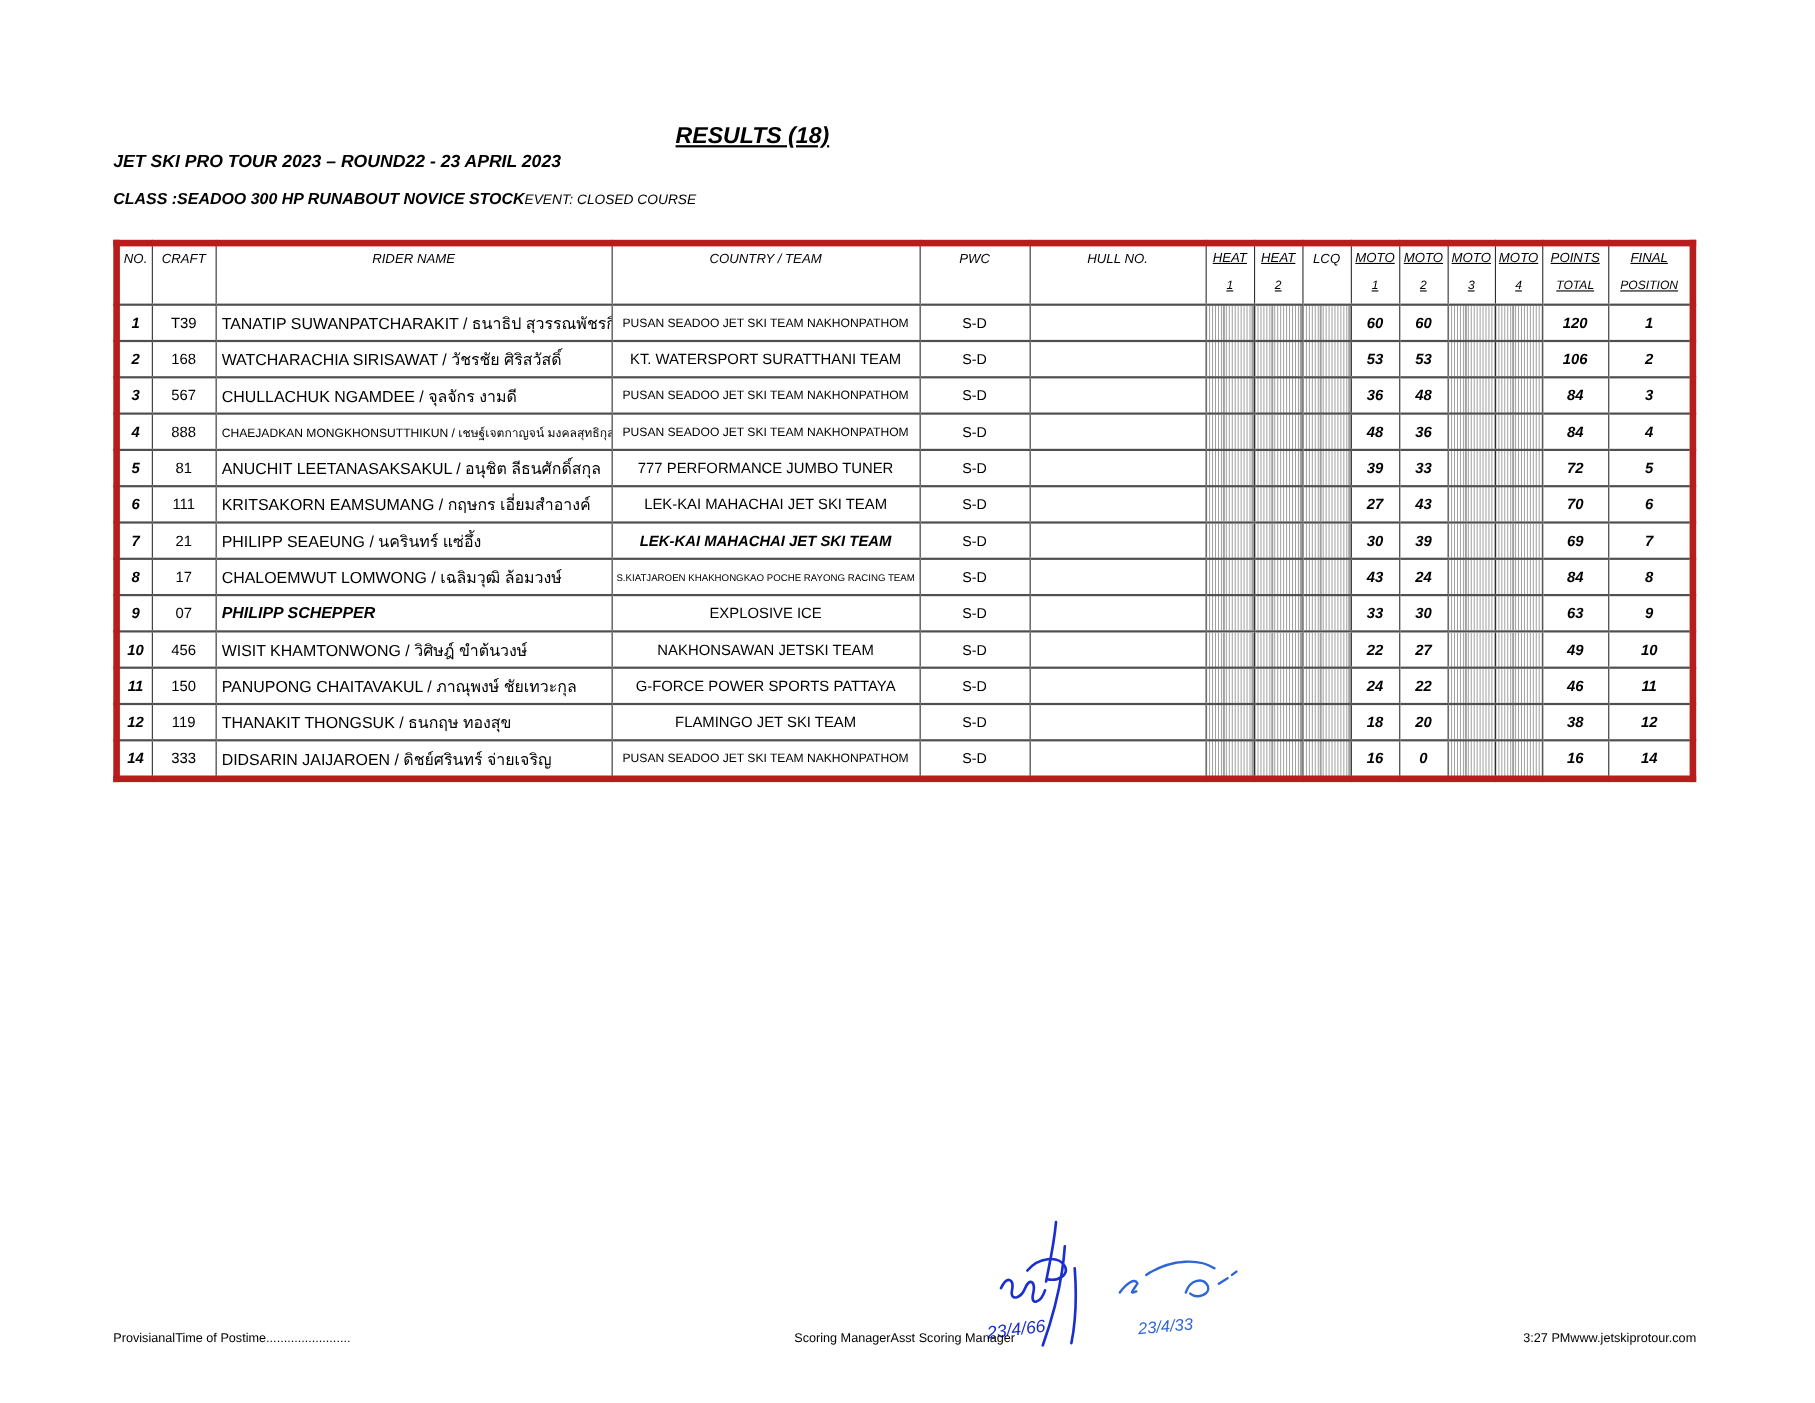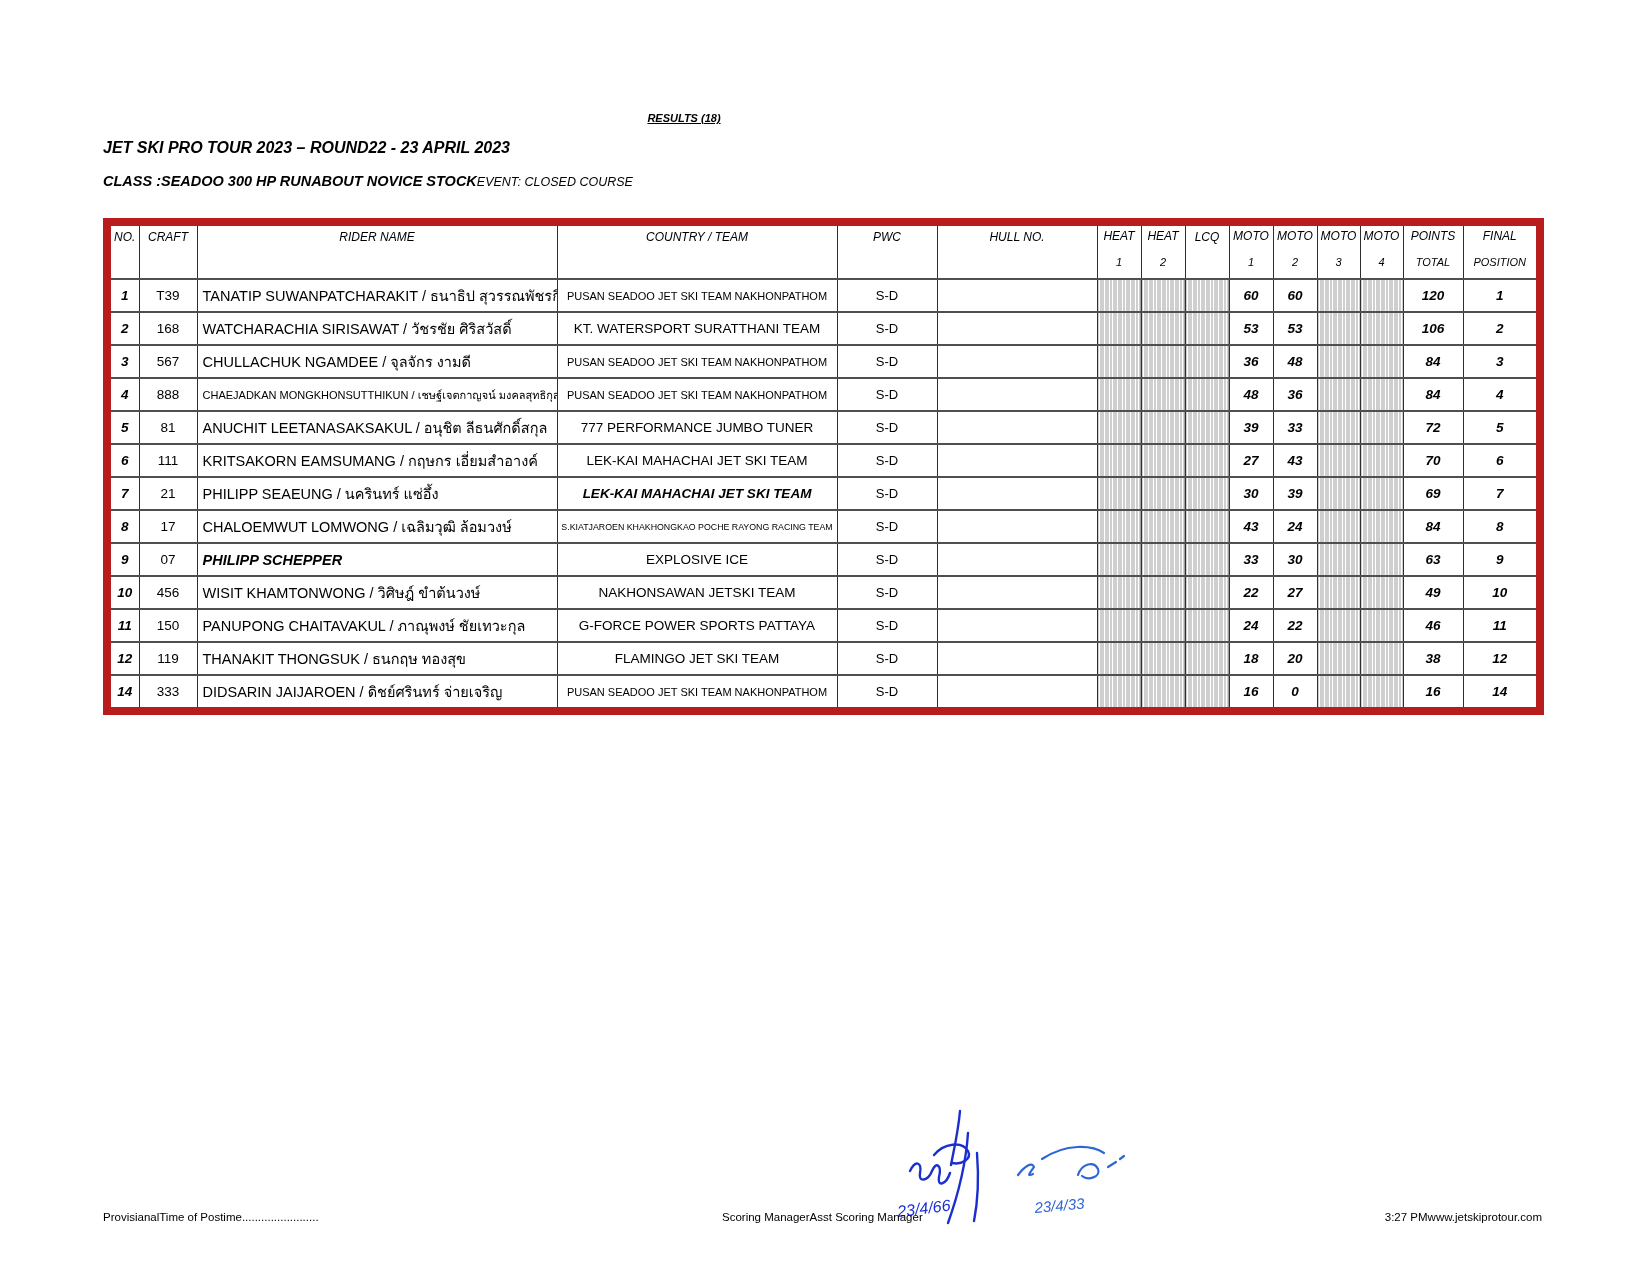--- a/index.html
+++ b/index.html
@@ -3,45 +3,45 @@
 <meta charset="utf-8">
 <style>
   html,body{margin:0;padding:0;background:#ffffff;}
   body{
     width:1650px;height:1275px;position:relative;
     font-family:"Liberation Sans", sans-serif;color:#000;
     overflow:hidden;
   }
   .page-title{
     position:absolute;top:112px;left:0;width:1368px;text-align:center;
-    font-size:11px;font-weight:bold;font-style:italic;text-decoration:underline;
+    font-size:21px;font-weight:bold;font-style:italic;text-decoration:underline;
   }
   .head-row{position:absolute;left:103px;width:1433px;display:flex;justify-content:flex-start;align-items:baseline;}
   .tour-row{top:139px;font-size:16px;font-weight:bold;font-style:italic;}
   .class-row{top:173px;}
   .class-label{font-size:14.5px;font-weight:bold;font-style:italic;}
   .event-label{font-size:12.5px;font-style:italic;}
 
   table.results{
     position:absolute;left:103px;top:218px;width:1433px;
     border-collapse:collapse;table-layout:fixed;
-    border:8px solid #b91c1c;
+    border:6px solid #b91c1c;
   }
   th,td{
     border:1px solid #2e2e2e;
     white-space:nowrap;overflow:hidden;
     text-align:center;vertical-align:middle;
     padding:0;
   }
   thead th{
     font-style:italic;font-weight:normal;font-size:12px;
     height:48px;vertical-align:top;padding-top:4px;
     border-bottom:2px solid #4f4f4f;
   }
-  th.dual{padding:0;}
+  th.dual{padding:0;text-decoration:underline;}
   th.dual .l1,th.dual .l2{display:block;line-height:1.15;}
   th.dual .l1{margin-top:4px;}
   th.dual .l2{margin-top:12px;font-size:11px;}
   tbody td{height:31px;border-top:2px solid #4f4f4f;font-size:13.5px;}
   td.num{font-weight:bold;font-style:italic;font-size:13.5px;}
   td.c-rider{text-align:left;padding-left:5px;font-size:14.5px;}
   td.c-team{font-size:13.5px;}
   td.c-pwc{font-size:13px;}
   td.small{font-size:11px;}
   td.tiny{font-size:8.8px;margin-top:37px;}

